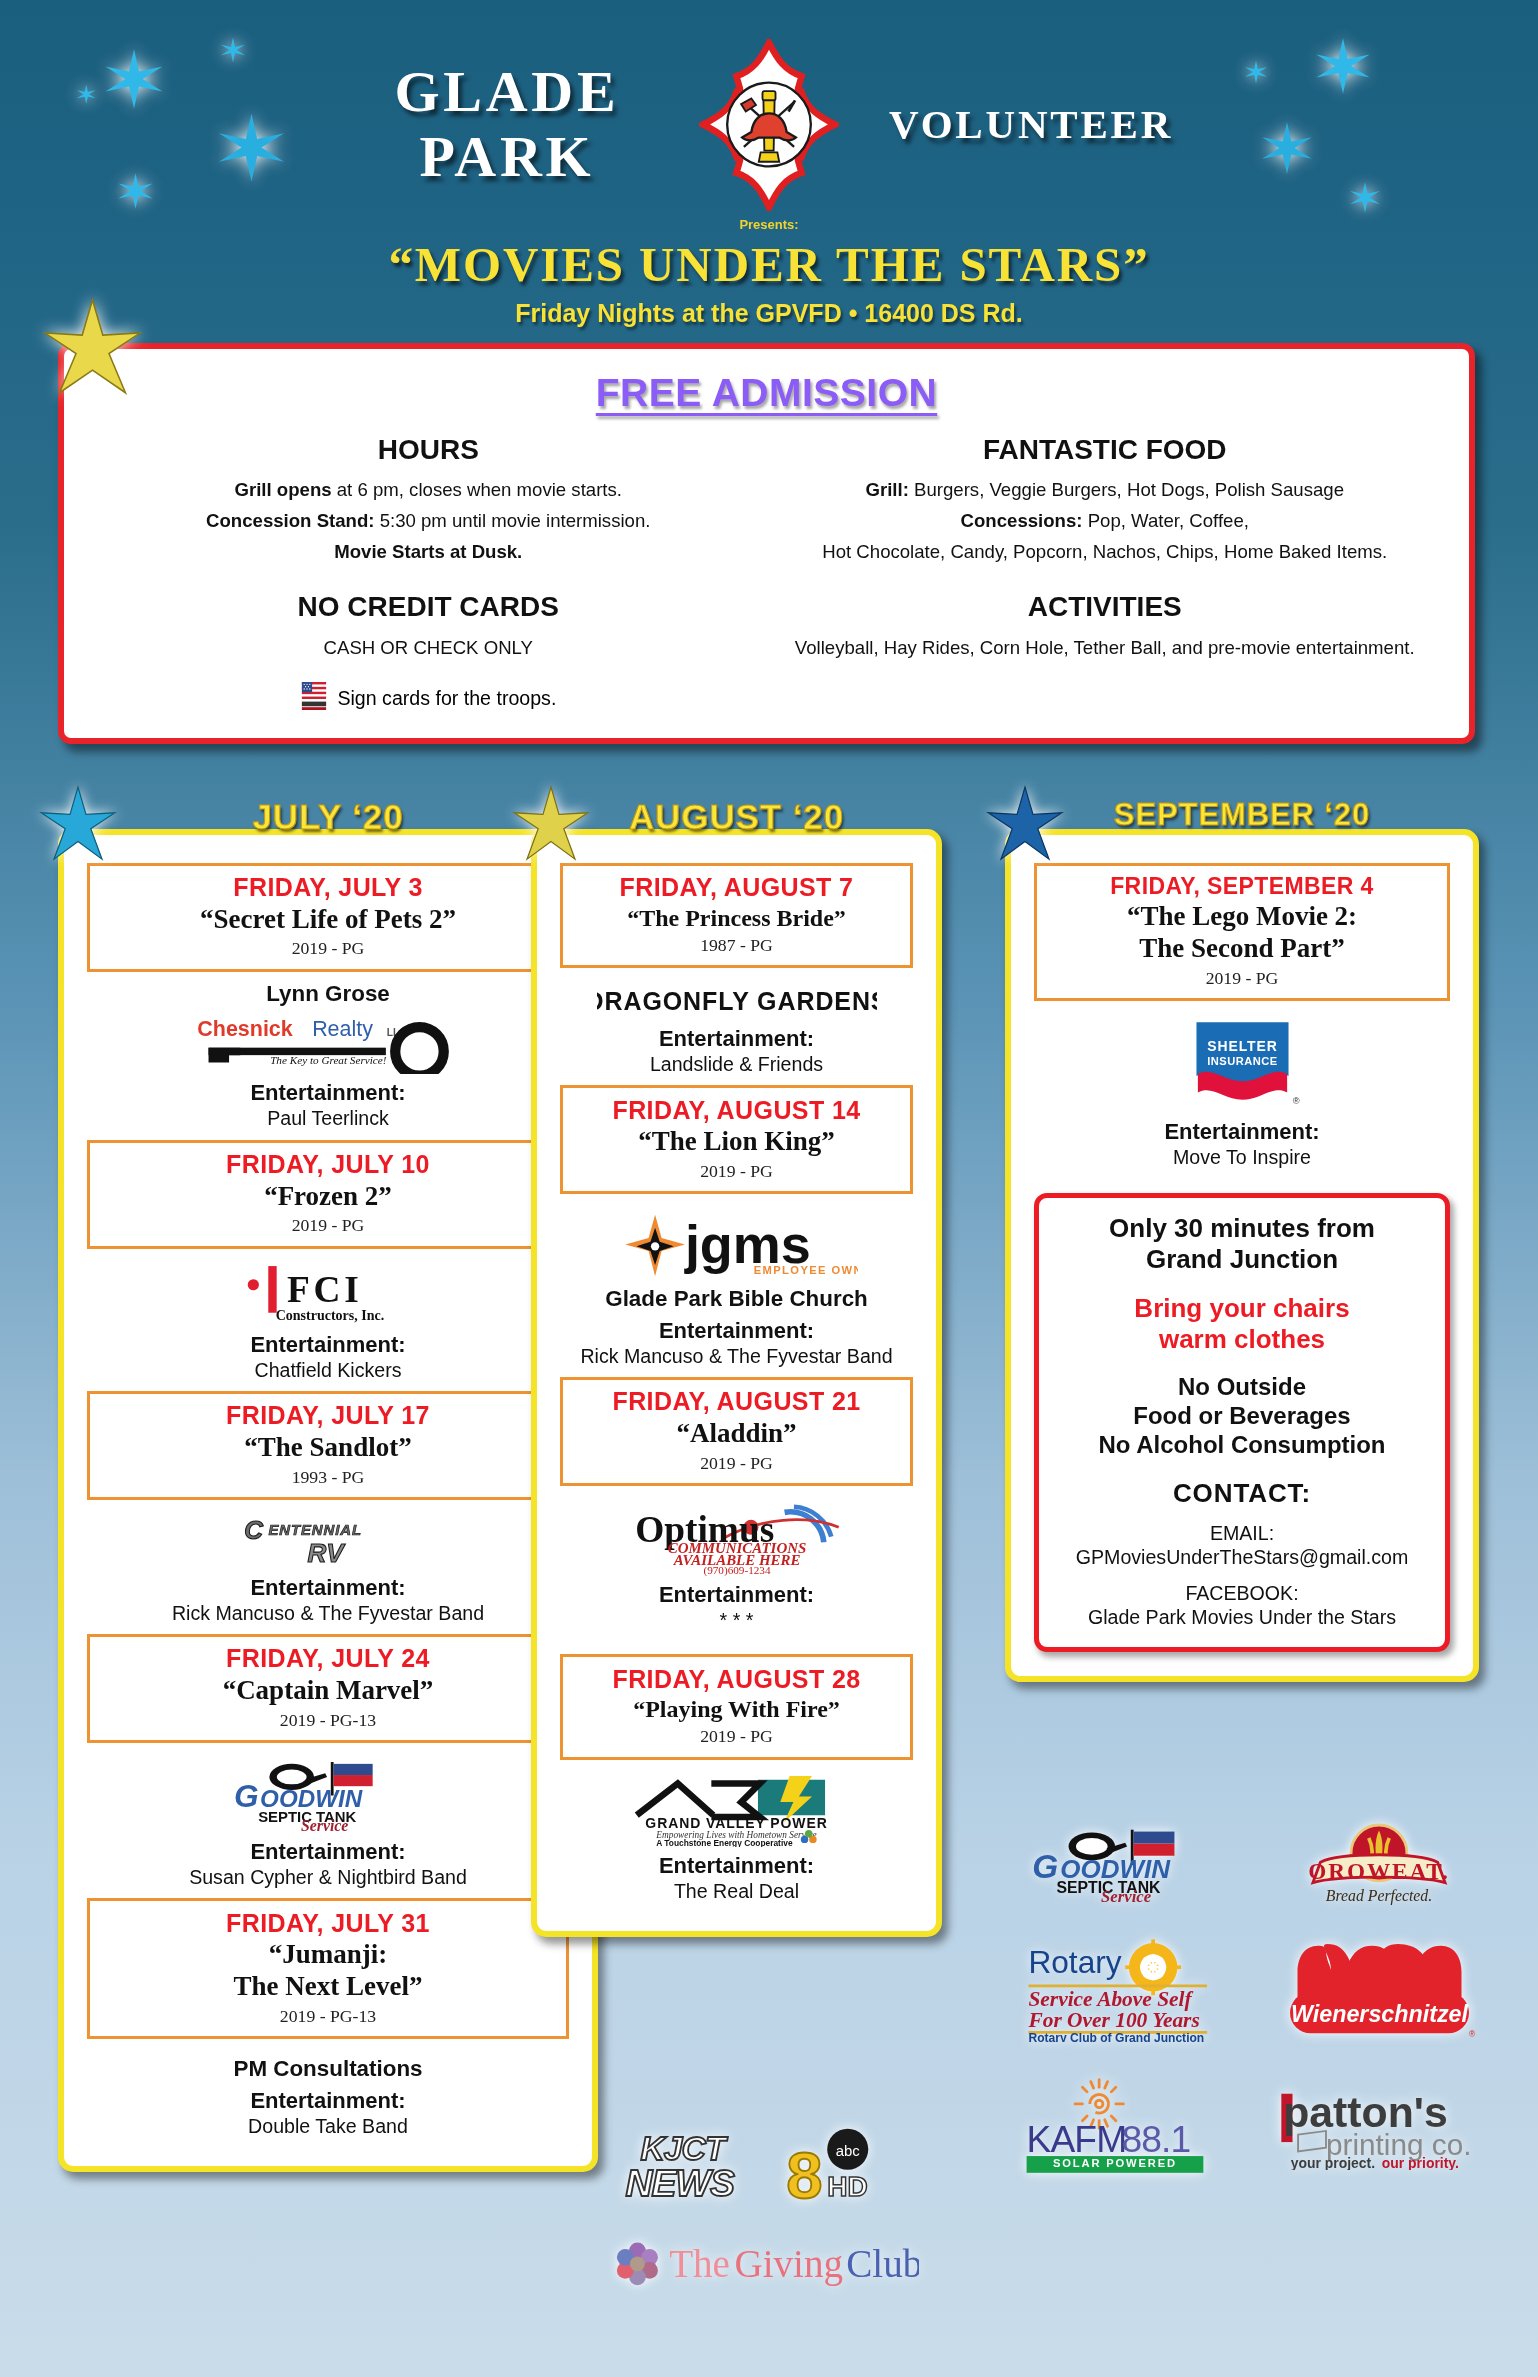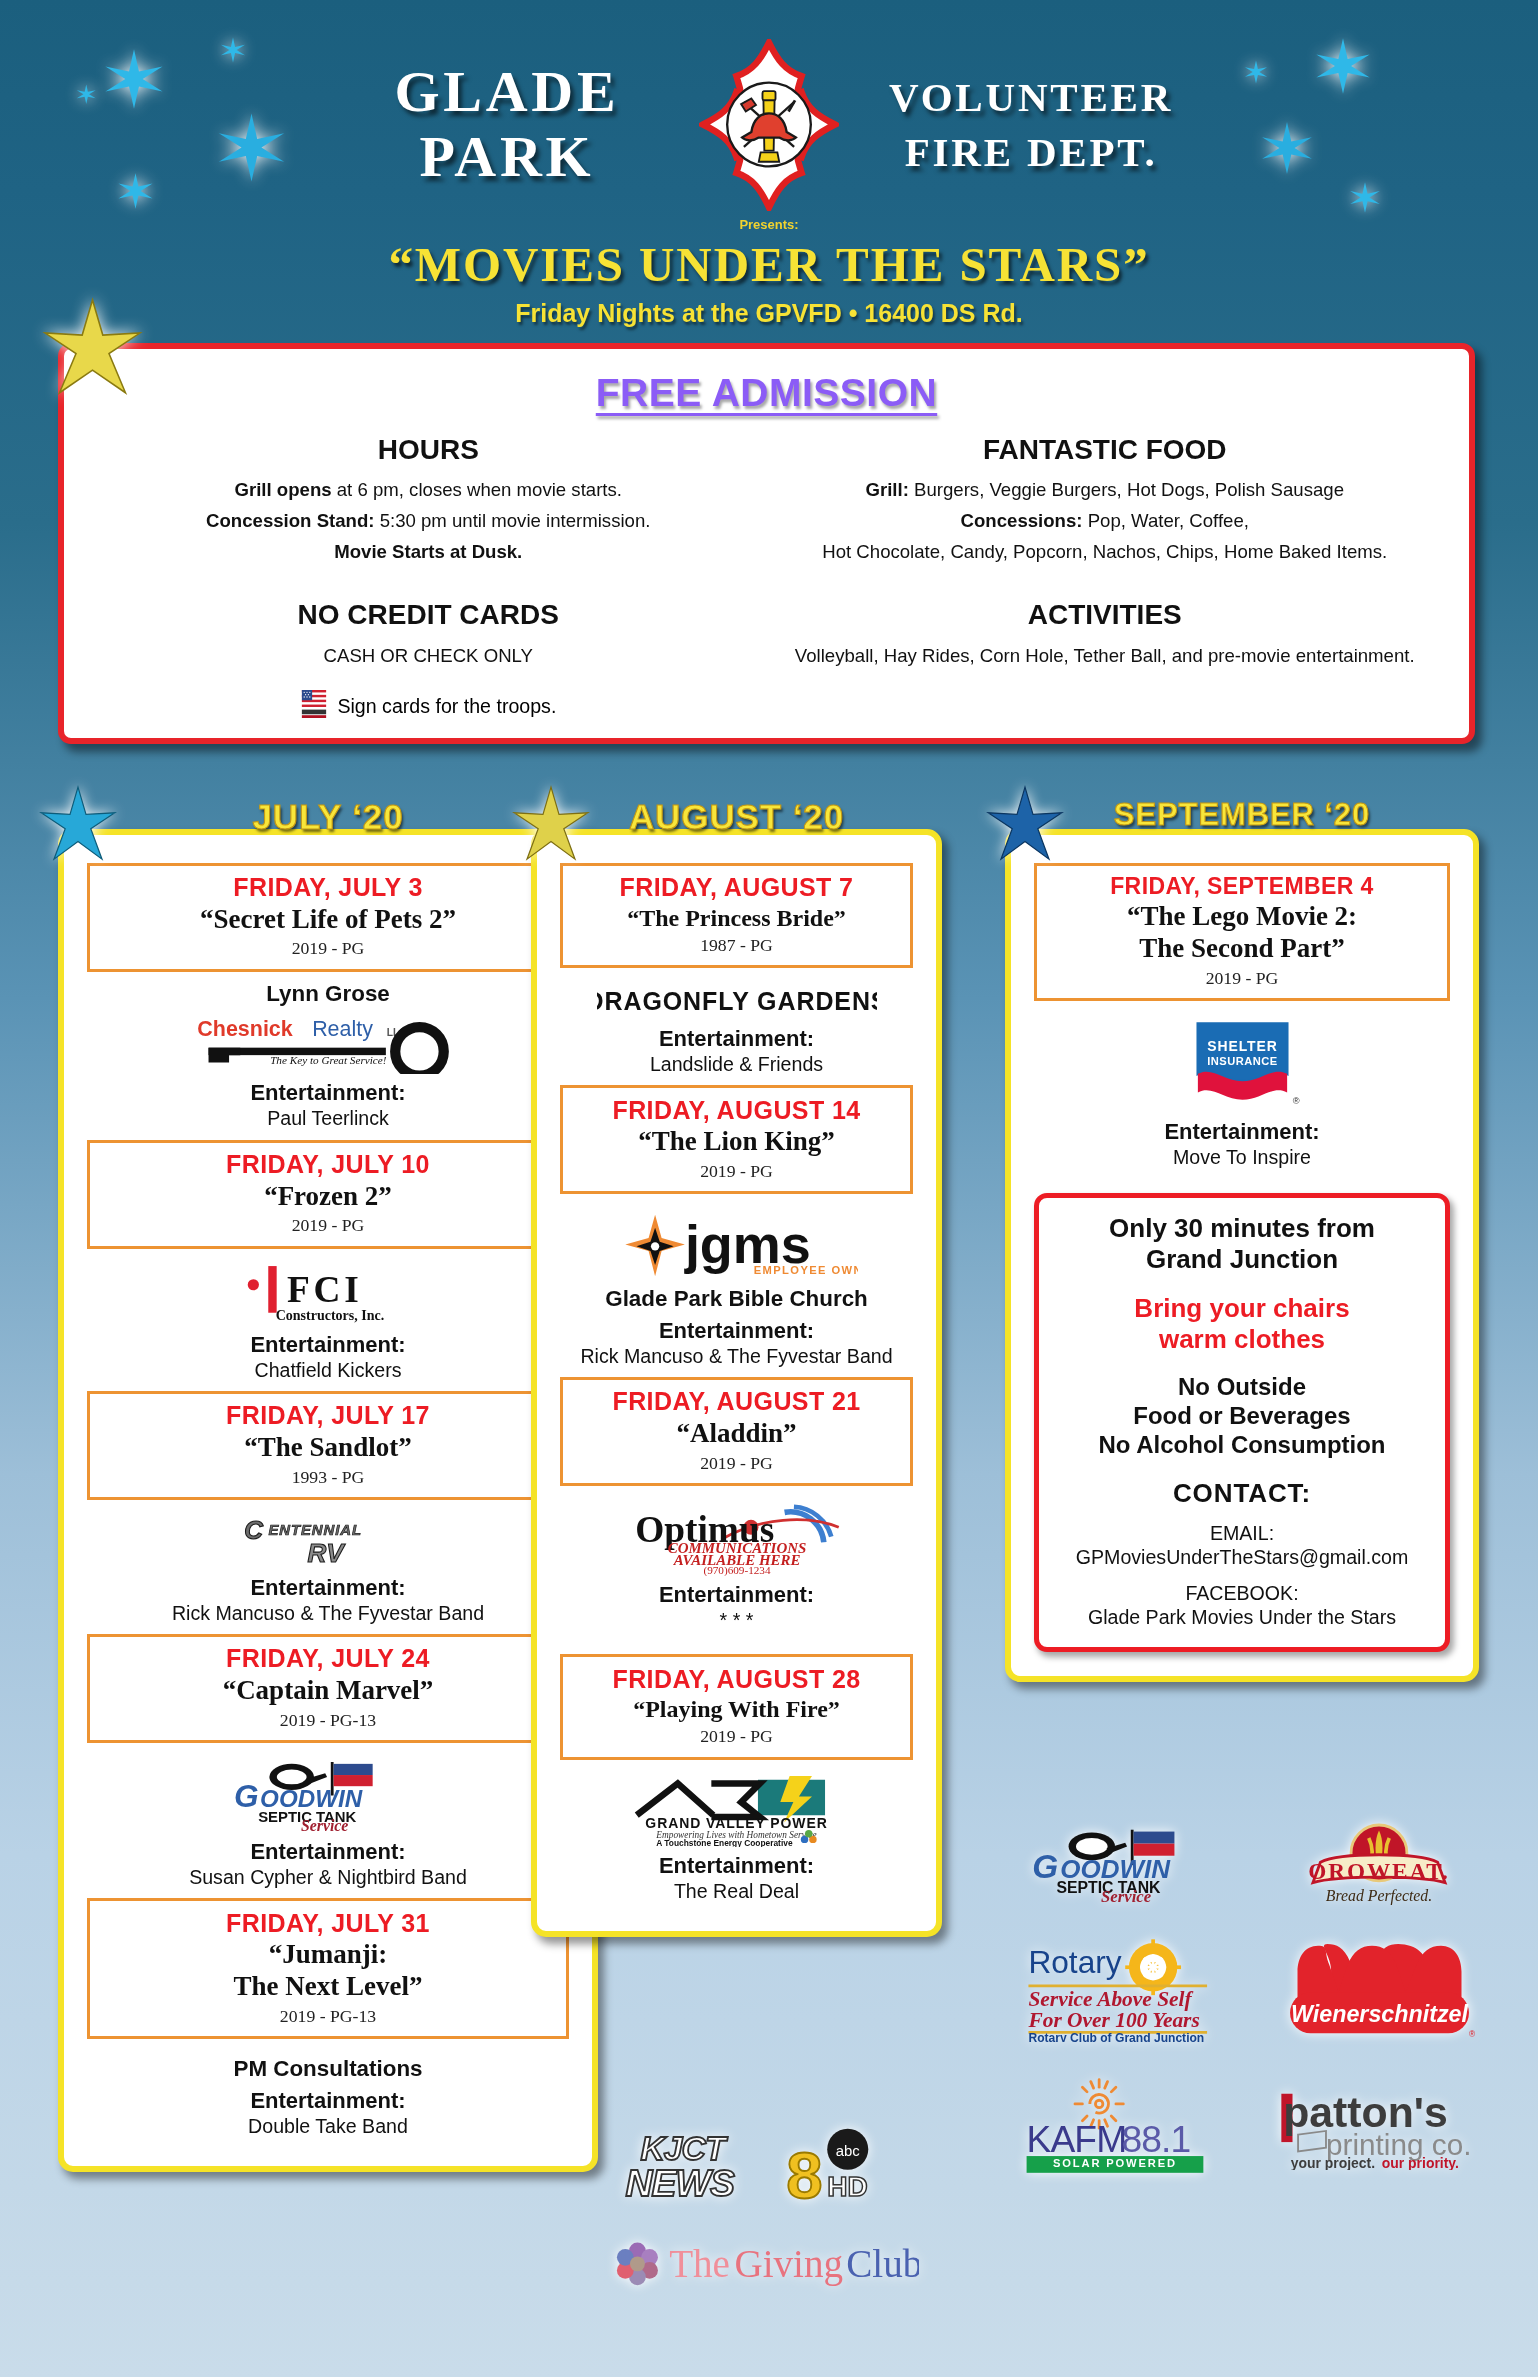--- a/index.html
+++ b/index.html
@@ -114,21 +114,21 @@
   }
   .info-cell { text-align: center; padding: 0 7.5px; }
   .info-h {
     font-size: 28px; font-weight: bold; color: #111;
     margin-bottom: 9.3px;
   }
   .info-p {
     font-size: 18.6px; color: #111; line-height: 1.65;
   }
   .info-p b { font-weight: bold; }
-  .info-row2 { margin-top: 32px; }
+  .info-row2 { margin-top: 24px; }
   .troops {
     display: flex; align-items: center; justify-content: center;
     gap: 9.3px; margin-top: 17px; font-size: 19.6px;
   }
 
   
   .columns {
     position: absolute;
     left: 0; top: 797px;
     width: 1538px;
@@ -332,21 +332,20 @@
           <path d="M103 66 L96 78" stroke="#1a1a1a" stroke-width="3"></path>
           <rect x="68" y="56" width="14" height="10" rx="2" fill="#f5d21a" stroke="#1a1a1a" stroke-width="2"></rect>
           <path d="M69 66 L81 66 L80 120 L70 120 Z" fill="#f5d21a" stroke="#1a1a1a" stroke-width="2"></path>
           <path d="M66 122 L84 122 L86 132 L64 132 Z" fill="#f5d21a" stroke="#1a1a1a" stroke-width="2"></path>
           <path d="M56 100 C58 86 66 80 75 80 C84 80 92 86 94 100 L104 106 C100 110 92 110 86 106 L64 106 C58 110 50 110 46 106 Z" fill="#e0402e" stroke="#1a1a1a" stroke-width="2.5"></path>
         </svg>
       </div>
 
       <div class="vol-fire">
         <div>VOLUNTEER</div>
-        <div>FIRE DEPT.</div>
       </div>
     </div>
 
     <div class="presents">Presents:</div>
     <div class="movies-title">“MOVIES UNDER THE STARS”</div>
     <div class="movies-sub">
       <b>Friday Nights</b><span> at the </span><b>GPVFD</b><span> • 16400 DS Rd.</span>
     </div>
   </div>
 

